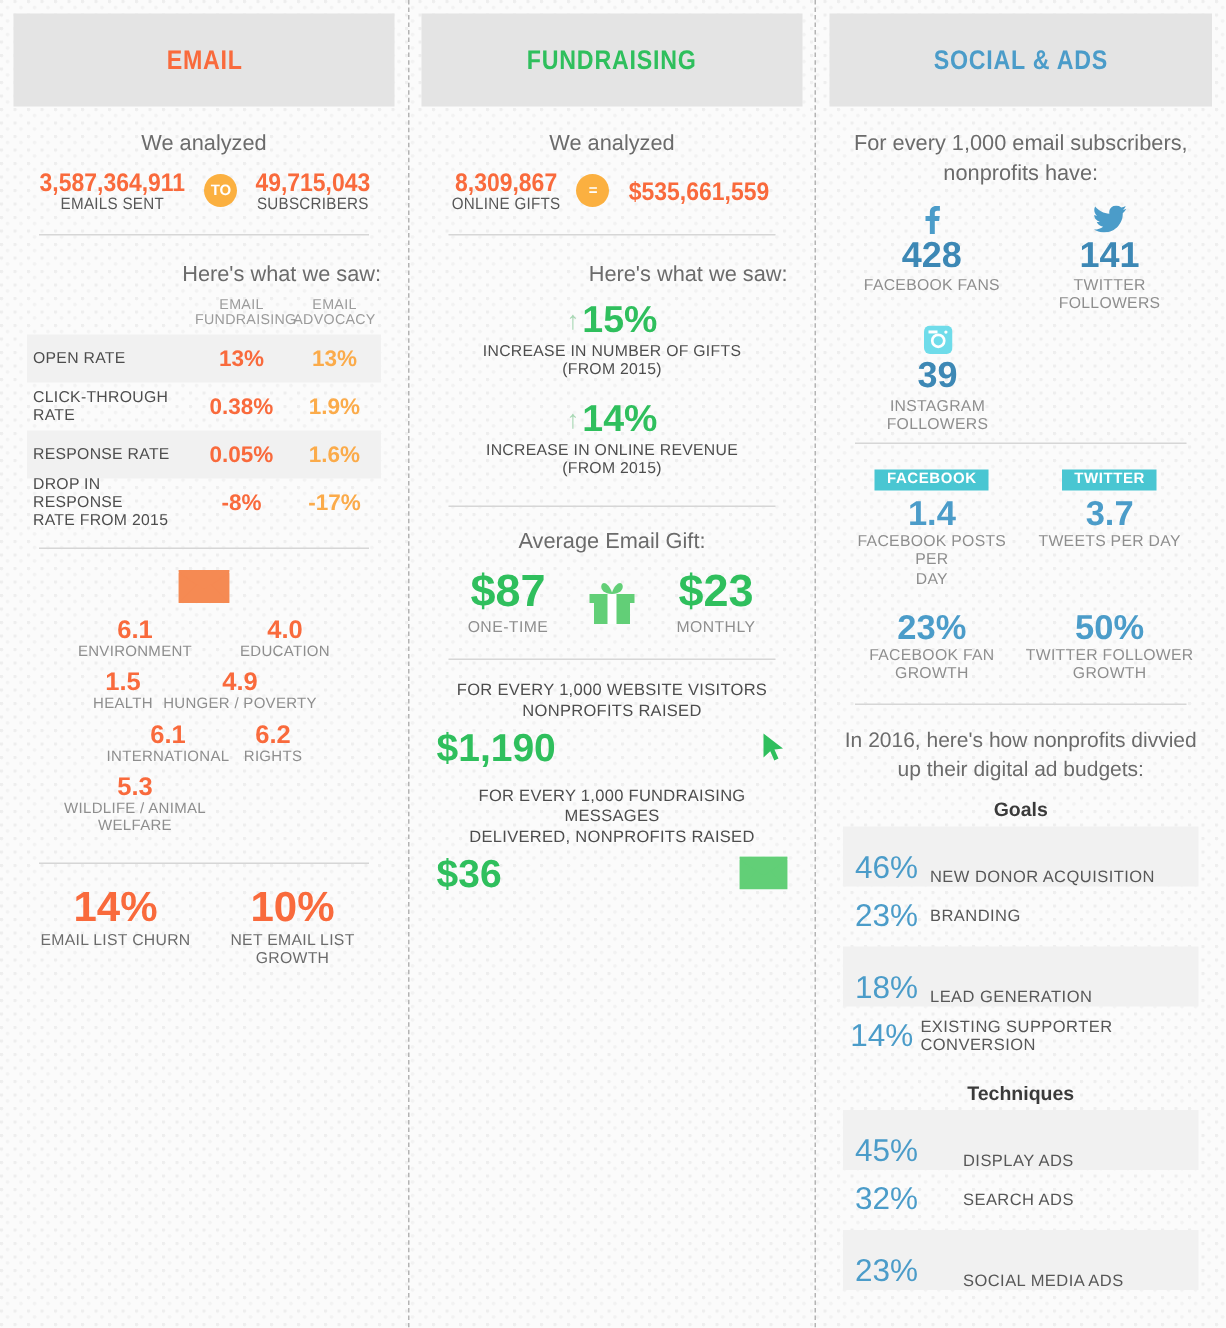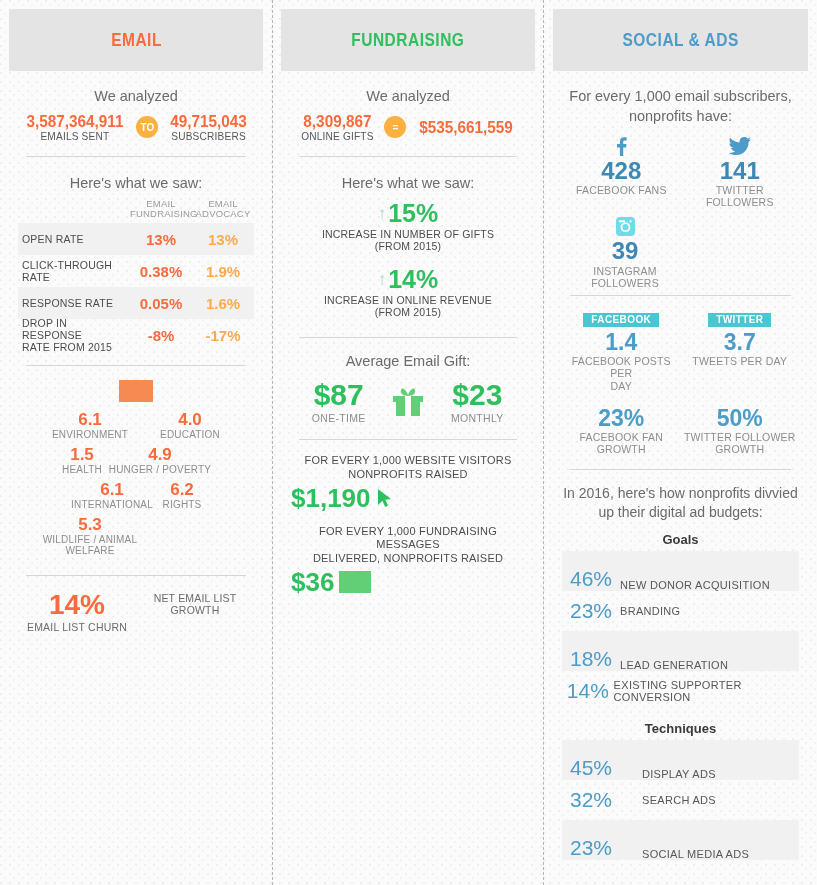--- a/index.html
+++ b/index.html
@@ -29,21 +29,21 @@
     font-family:"Liberation Sans Narrow","Liberation Sans",sans-serif;
     font-weight:bold;font-size:18px;letter-spacing:.6px;
     transform:scaleX(.86);transform-origin:center;white-space:nowrap;
   }
   .c-orange{color:#f96a3c;}
   .c-green{color:#2fbf5d;}
   .c-blue{color:#4b9cc9;}
 
   .inner{padding:0 18px;}
   .lead{text-align:center;font-size:14.5px;color:#6b6b6b;margin:16px 0 6px;line-height:1.35;}
-  .lead2{text-align:center;font-size:14.5px;color:#6b6b6b;margin:18px 0 8px;}
+  .lead2{text-align:right;font-size:14.5px;color:#6b6b6b;margin:18px 0 8px;}
 
   .bigrow{display:flex;align-items:center;justify-content:center;gap:8px;margin-top:6px;}
   .stat{text-align:center;line-height:1;}
   .stat .num{
     font-family:"Liberation Sans Narrow","Liberation Sans",sans-serif;
     font-weight:bold;font-size:17px;transform:scaleX(.9);display:block;
   }
   .stat .lbl{
     font-family:"Liberation Sans Narrow","Liberation Sans",sans-serif;
     font-size:11px;color:#575757;letter-spacing:.2px;display:block;margin-top:1px;
@@ -122,21 +122,21 @@
   }
   .gift .gk{
     font-family:"Liberation Sans Narrow","Liberation Sans",sans-serif;
     font-size:10.5px;color:#8e8e8e;display:block;margin-top:3px;letter-spacing:.3px;
   }
   .raise{text-align:center;margin-top:12px;}
   .raise .cap{
     font-family:"Liberation Sans Narrow","Liberation Sans",sans-serif;
     font-size:11px;color:#4d4d4d;line-height:1.25;letter-spacing:.2px;
   }
-  .raise .amtrow{display:flex;align-items:center;justify-content:flex-start;gap:5px;margin-top:3px;}
+  .raise .amtrow{display:flex;align-items:center;justify-content:space-between;gap:5px;margin-top:3px;}
   .raise .amt{
     font-family:"Liberation Sans Narrow","Liberation Sans",sans-serif;
     font-weight:bold;font-size:26px;color:#2fbf5d;line-height:1;
   }
 
   
   .soc-row{display:flex;justify-content:space-around;margin-top:10px;}
   .soc{text-align:center;line-height:1.05;width:118px;}
   .soc .ic{height:20px;display:flex;align-items:center;justify-content:center;margin-bottom:2px;}
   .soc .sn{
@@ -275,20 +275,21 @@
       </div>
 
       <div class="rule" style="margin-top:16px;"></div>
 
       <div class="pct2">
         <div class="p">
           <span class="pn">14%</span>
           <span class="pl">EMAIL LIST CHURN</span>
         </div>
         <div class="p">
+          <span class="pn">10%</span>
           <span class="pl">NET EMAIL LIST<br>GROWTH</span>
         </div>
       </div>
     </div>
   </div>
 
   <div class="col col-fund">
     <div class="hdr">
       <span class="hdr-txt c-green">FUNDRAISING</span>
     </div>

